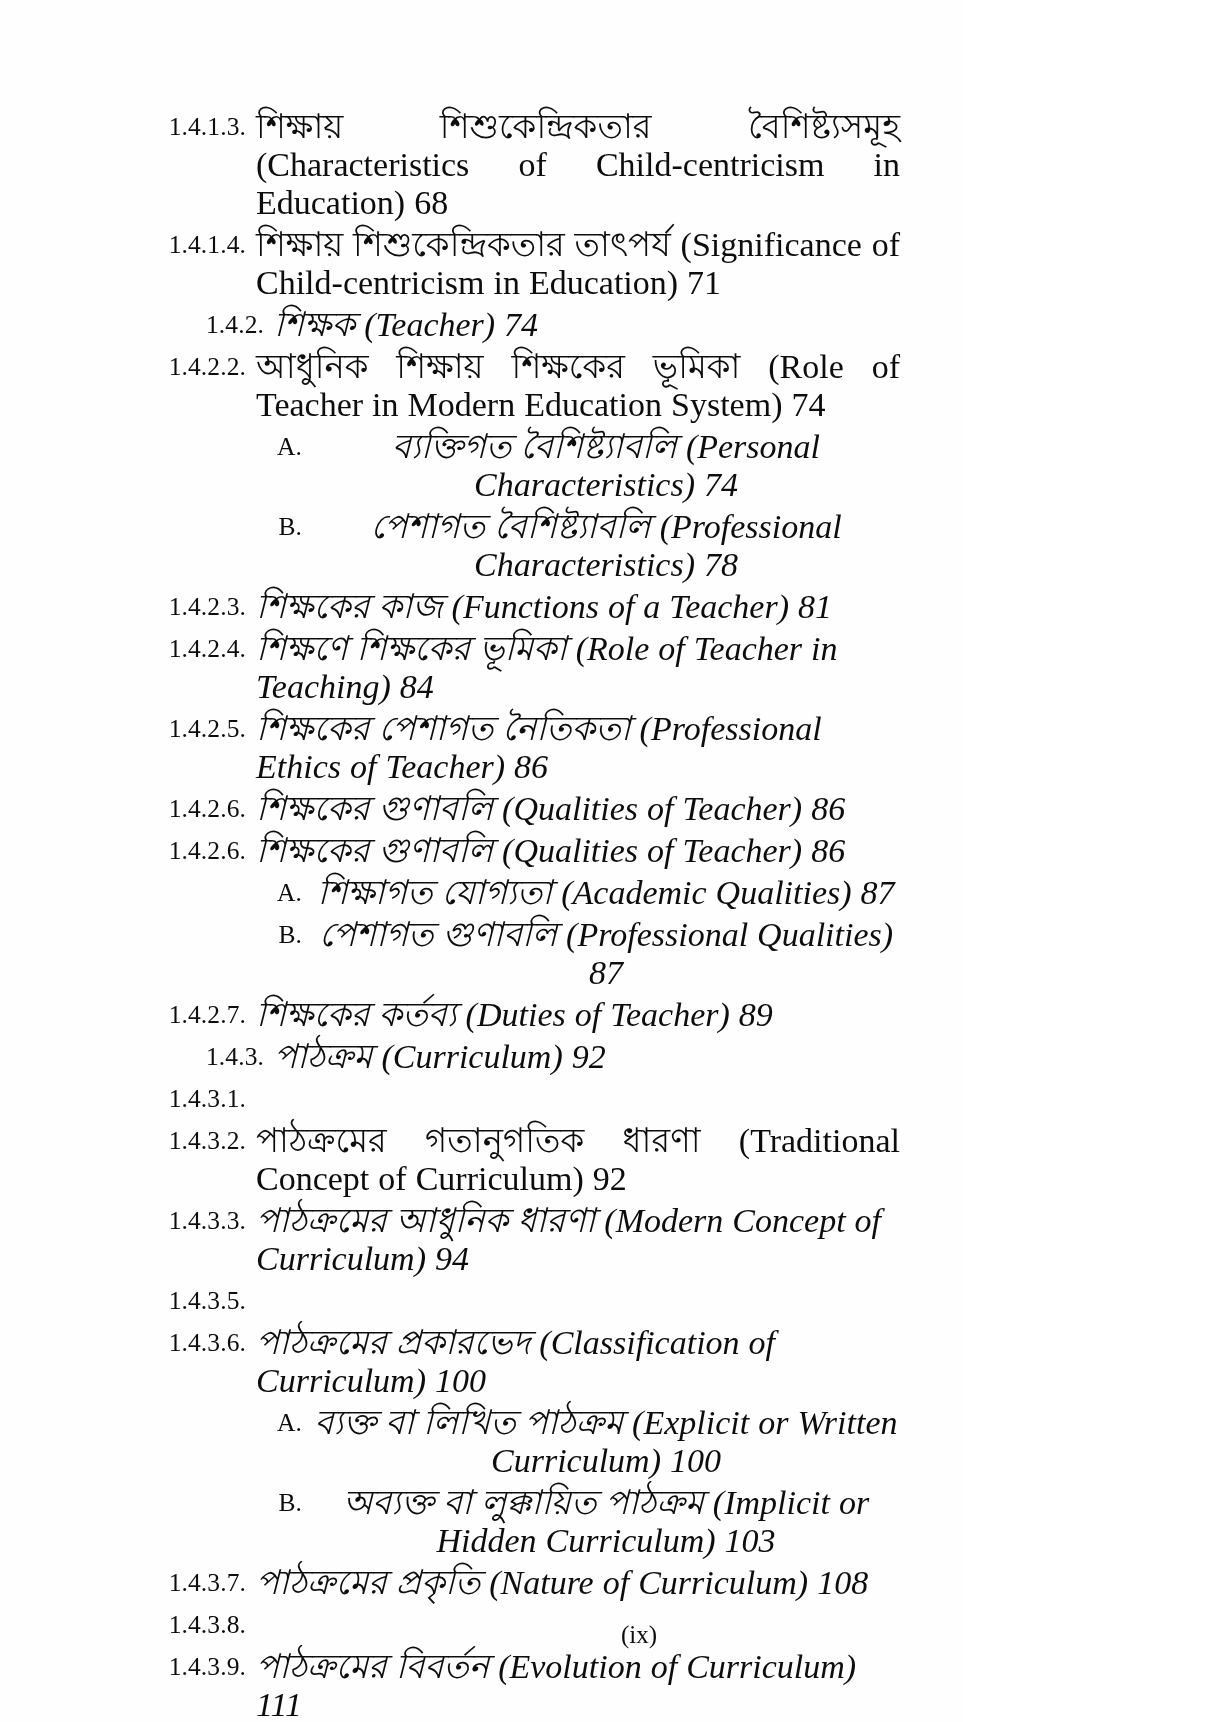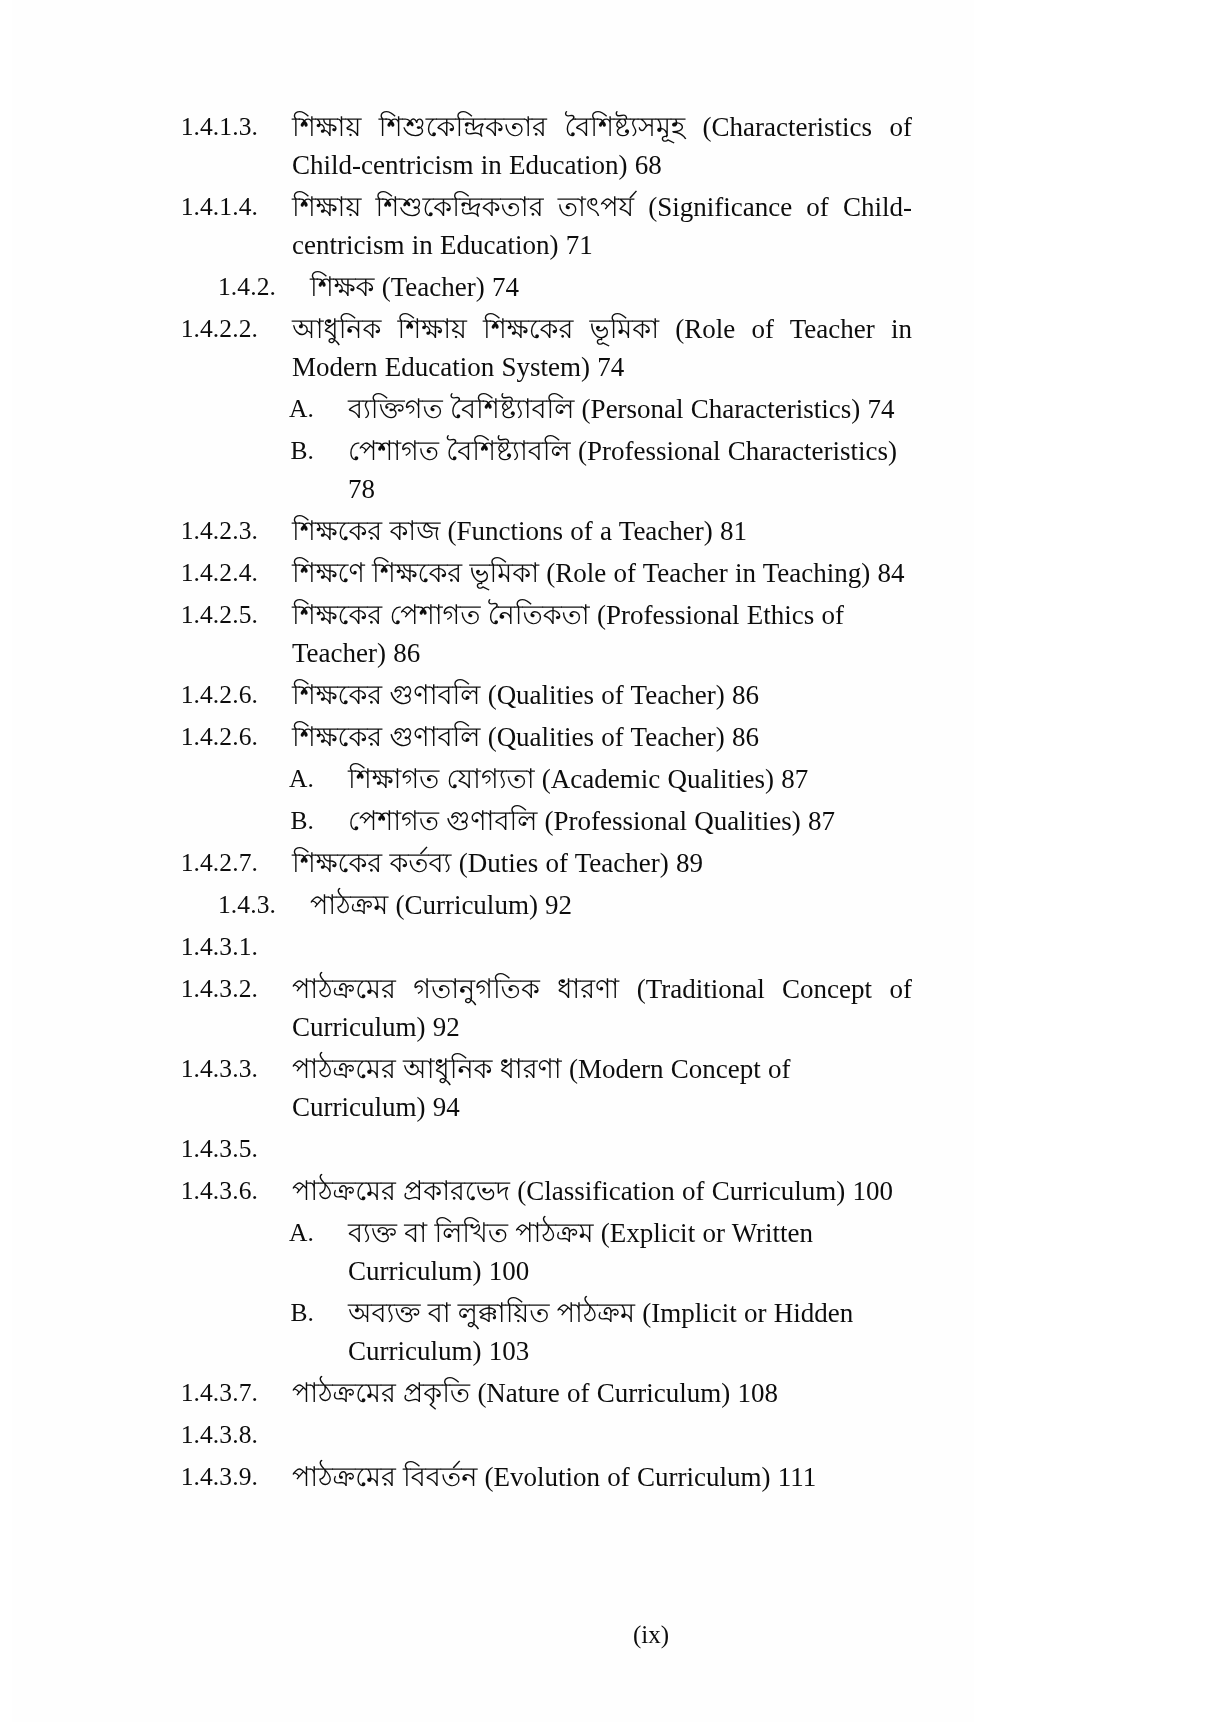--- a/index.html
+++ b/index.html
@@ -10,21 +10,21 @@
   body {
     width: 1214px;
     height: 1722px;
     position: relative;
     font-family: "Liberation Serif", "DejaVu Serif", serif;
     color: #0d0d0d;
   }
 
   #page {
     position: absolute;
-    left: 12px; top: 0;
+    left: 0; top: 0;
     width: 962px;
     height: 1722px;
     background: #fefefe;
     overflow: hidden;
   }
 
   #toc {
     position: absolute;
     left: 144px;
     top: 108px;
@@ -44,38 +44,38 @@
     padding-right: 10px;
     font-size: 25.5px;
     line-height: 38px;
     letter-spacing: 0.1px;
     white-space: nowrap;
     box-sizing: border-box;
   }
 
   .toc-text {
     flex: 1 1 auto;
-    font-size: 27px;
+    font-size: 34px;
     line-height: 38px;
     text-align: justify;
     text-justify: inter-word;
     word-spacing: 0.5px;
-    margin-left: 24px;
   }
   
   .toc-text.nowrap {
     text-align: left;
+    font-style: italic;
   }
 
   
   .toc-row.letter .toc-num {
     flex: 0 0 168px;
   }
   .toc-row.letter .toc-text {
-    text-align: left;
+    text-align: center;
   }
 
   
   .toc-row.lvl3 .toc-num {
     flex: 0 0 130px;
   }
   .toc-row.lvl3 .toc-text {
     text-align: left;
   }
 

